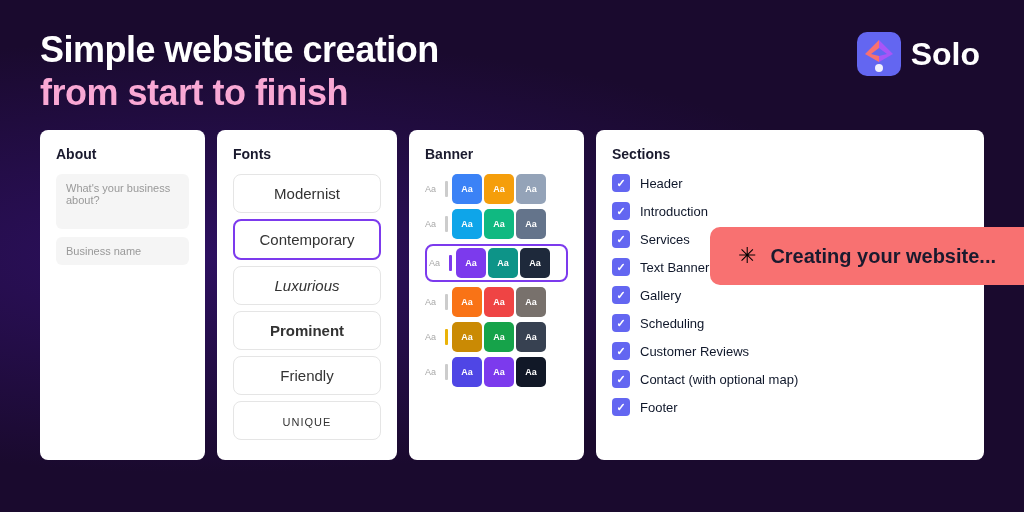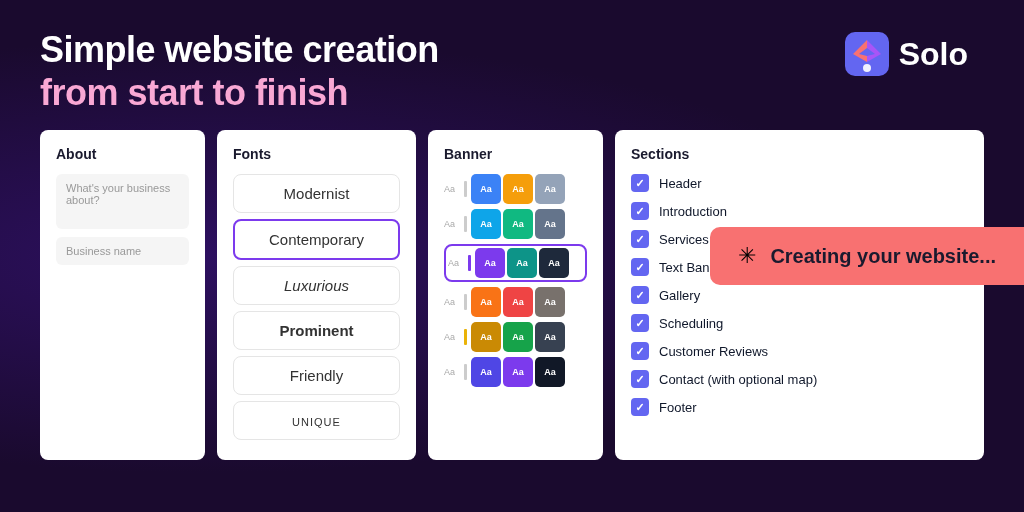--- a/index.html
+++ b/index.html
@@ -15,21 +15,21 @@
     
     .bg {
       position: absolute;
       inset: 0;
       background: radial-gradient(ellipse at 20% 50%, #2d1060 0%, #1a0a2e 60%);
     }
 
     
     .header {
       position: absolute;
-      top: 0; left: 0; right: 16px;
+      top: 0; left: 0; right: 4px;
       padding: 28px 40px 20px;
       display: flex;
       align-items: flex-start;
       justify-content: space-between;
       z-index: 10;
     }
 
     .hero-text {
       display: flex;
       flex-direction: column;
@@ -112,21 +112,21 @@
       color: #999;
       margin-bottom: 8px;
     }
 
     .about-field-tall {
       height: 55px;
     }
 
     
     .card-fonts {
-      width: 199px;
+      width: 180px;
       height: 330px;
     }
 
     .font-option {
       border: 1px solid #e5e5e5;
       border-radius: 8px;
       padding: 10px 16px;
       text-align: center;
       margin-bottom: 6px;
       font-size: 15px;

